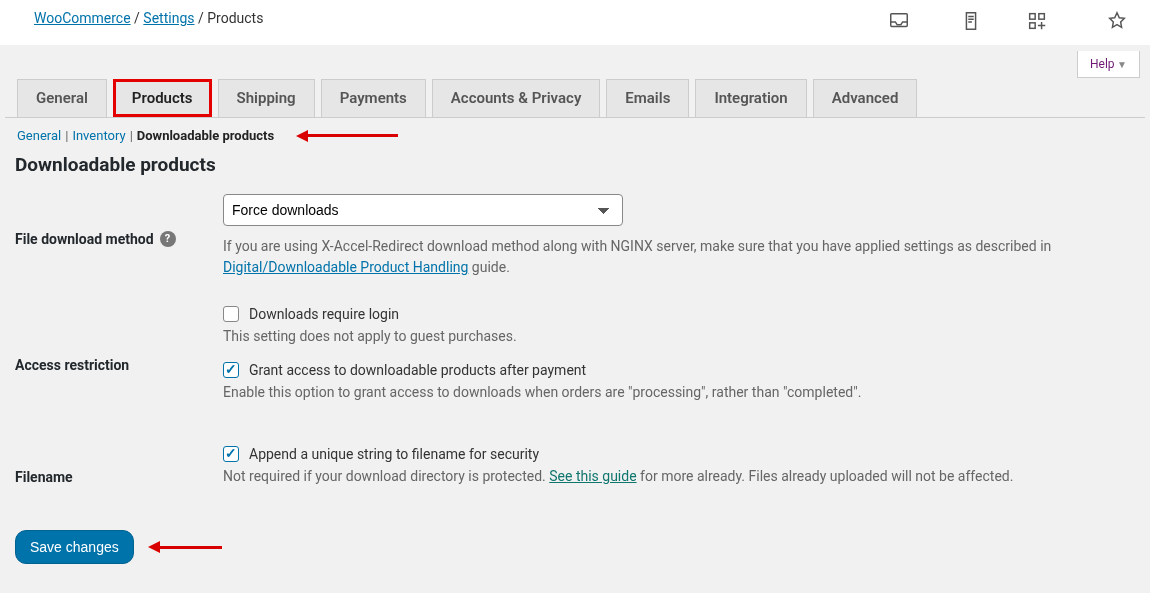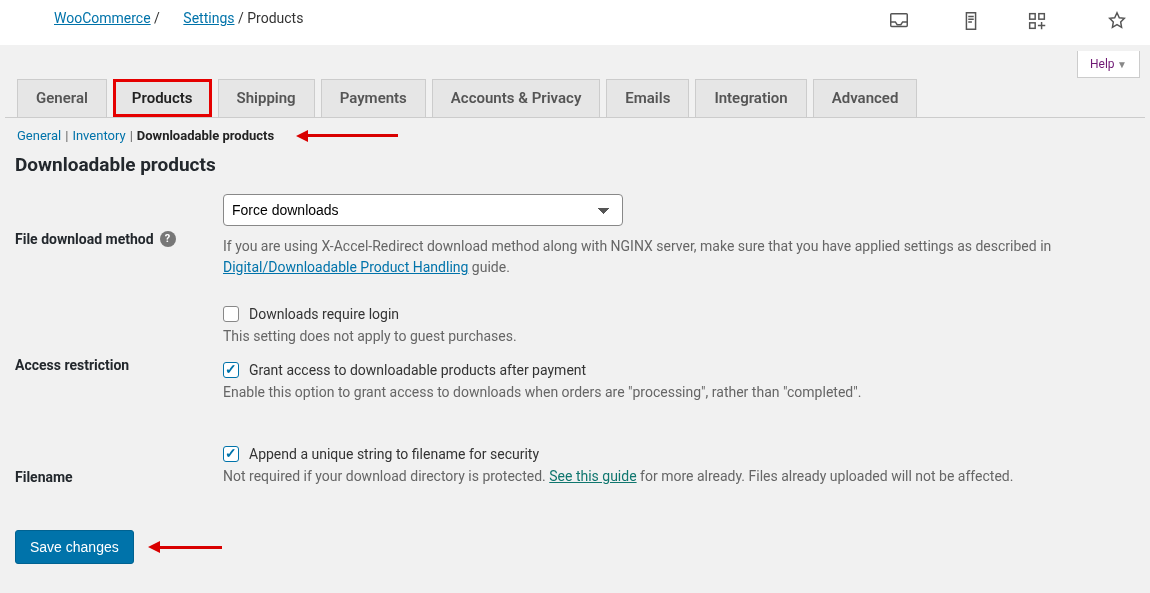--- a/index.html
+++ b/index.html
@@ -2,21 +2,21 @@
 <html><head>
 <meta charset="utf-8">
 <style>
   * { box-sizing: border-box; margin: 0; padding: 0; }
   body { font-family: -apple-system, BlinkMacSystemFont, "Segoe UI", Roboto, Helvetica, Arial, sans-serif; font-size: 13px; background: #fff; color: #333; width:1150px; }
   a { color:#0f766e; text-decoration: underline; }
 
   
   .topbar { height:45px; background:#fff; display:flex; align-items:flex-start; border-bottom:0; padding:10px 20px 0 34px; }
   .breadcrumb { font-size:14px; color:#333; padding-top:0px; }
-  .breadcrumb a { color:#0073aa;margin-left:20px; }
+  .breadcrumb a { color:#0073aa; }
   .breadcrumb .current { color:#333; text-decoration:none; }
   .top-icons { margin-left:auto; display:flex; gap:36px; padding-right:2px; }
   .top-icon-col { display:flex; flex-direction:column; align-items:flex-end; gap:17px; font-size:12px; color:#ef4444; }
   .top-icon-col svg { width:22px; height:22px; }
 
   
   .bodywrap { background:#f1f1f1; padding: 0 5px 30px 5px; min-height:548px; position:relative; }
   .help-tab { position:absolute; top:6px; right:10px; background:#fff; border:1px solid #ccc; border-top:none; font-size:12px; padding:6px 12px; color:#701a75; }
   .help-tab::after { content:" ▼"; font-size:10px; color:#888; }
 
@@ -48,21 +48,21 @@
   select.wc-select { width:400px; height:32px; border:1px solid #888; border-radius:4px; background:#fff; padding:4px 8px; font-size:14px; appearance:none; background-image: linear-gradient(45deg, transparent 50%, #555 50%), linear-gradient(135deg, #555 50%, transparent 50%); background-position: calc(100% - 18px) 13px, calc(100% - 12px) 13px; background-size:6px 6px; background-repeat:no-repeat; }
   .desc { color:#666; font-size:14px; margin-top:10px; line-height:1.5; }
   .desc a { color:#0073aa; }
   label.cb { display:flex; align-items:center; gap:10px; font-size:14px; color:#333; margin-bottom:6px; }
   input[type=checkbox] { width:16px; height:16px; border:1px solid #888; border-radius:3px; appearance:none; position:relative; background:#fff; }
   input[type=checkbox]:checked { border-color:#0073aa; }
   input[type=checkbox]:checked::after { content:"✓"; position:absolute; top:-2px; left:1px; font-size:14px; color:#0073aa; font-weight:700; }
 
   .subdesc { color:#666; font-size:14px; margin:4px 0 18px 0; }
 
-  .save-btn { background:#0073aa; color:#fff; border:1px solid #006291; padding:8px 14px; font-size:14px; border-radius:3px; }
+  .save-btn { background:#0073aa; color:#fff; border:1px solid #006291; padding:8px 14px; font-size:14px; border-radius:11px; }
   .save-row { display:flex; align-items:center; padding-left:10px; }
 </style>
 </head>
 <body>
 
 <div class="topbar">
   <div class="breadcrumb">
     <a href="#">WooCommerce</a>
     <span> / </span>
     <a href="#">Settings</a>

